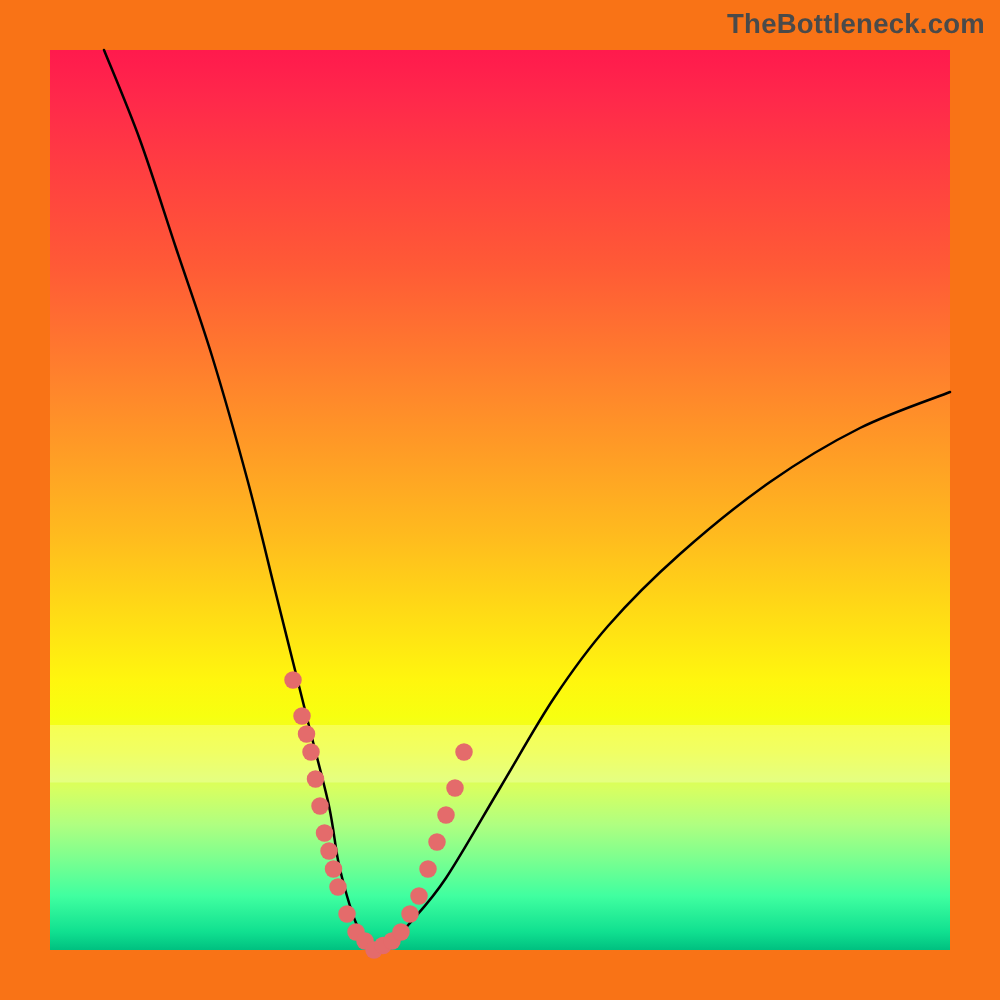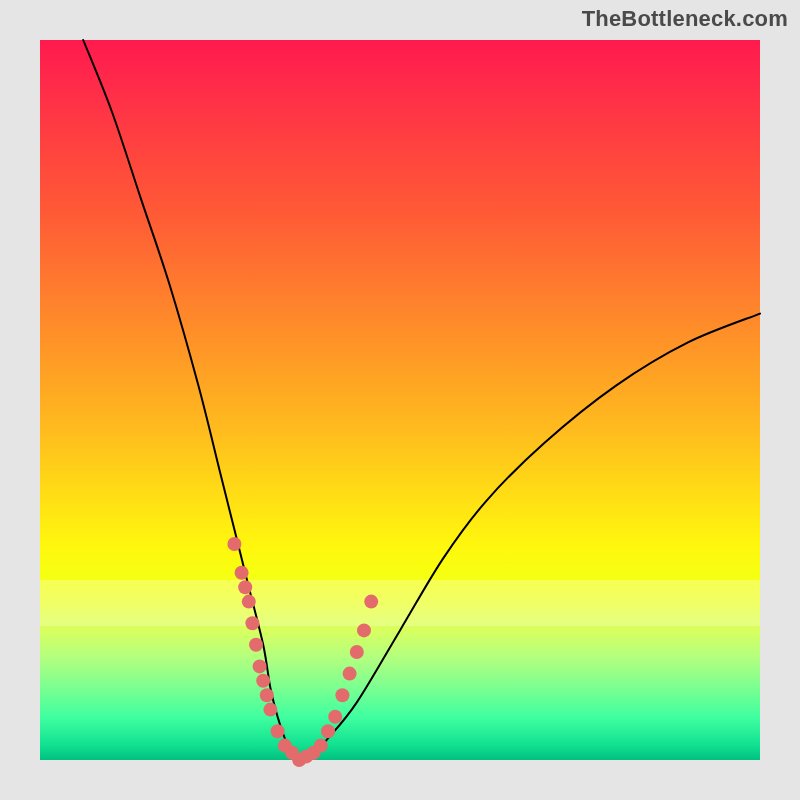--- a/index.html
+++ b/index.html
@@ -8,21 +8,21 @@
     width: 800px;
     height: 800px;
     overflow: hidden;
     background: #000;
     font-family: Arial, Helvetica, sans-serif;
   }
   .frame {
     position: relative;
     width: 800px;
     height: 800px;
-    background: #e5e5e5;
+    background: #f97316;
   }
   .watermark {
     position: absolute;
     top: 6px;
     right: 12px;
     font-size: 22px;
     font-weight: 600;
     color: #4a4a4a;
     letter-spacing: 0.2px;
     z-index: 10;

